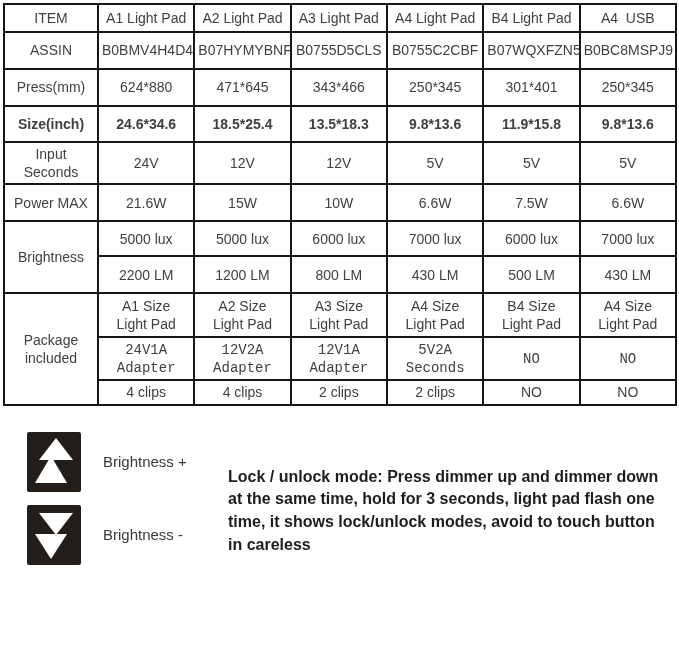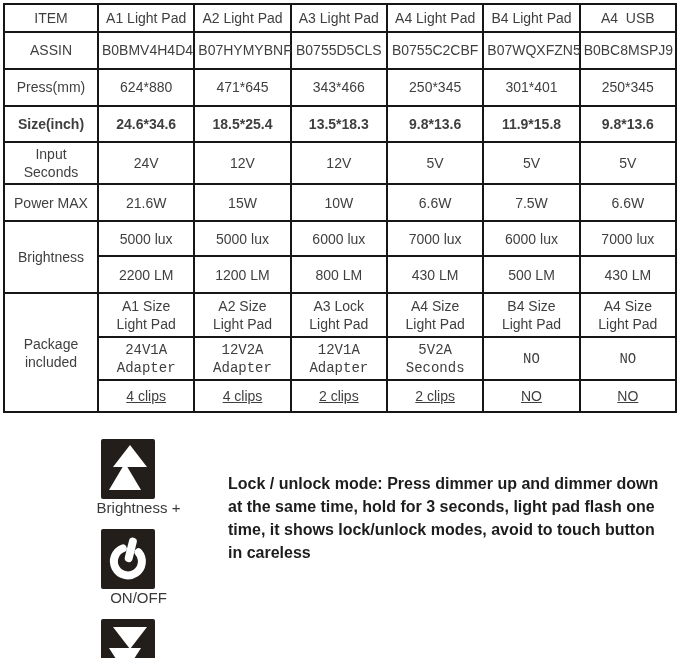--- a/index.html
+++ b/index.html
@@ -28,35 +28,35 @@
     padding: 2px 3px;
   }
   col.c-item { width: 94px; }
   tr.r-head td { white-space: pre; }
   tr.h38 { height: 28px; }
   tr.h37 { height: 37px; }
   tr.h36 { height: 36px; font-weight: bold; }
   tr.h35 { height: 35px; }
   tr.h44 { height: 44px; }
   tr.h43 { height: 43px; font-family: Liberation Mono, monospace; }
-  tr.h40 { height: 32px; text-decoration: underline; }
+  tr.h40 { height: 24px; }
   
   .bottom {
     display: flex;
     align-items: flex-start;
     padding: 26px 0 0 27px;
   }
   .controls {
     display: flex;
     flex-direction: column;
     gap: 13px;
     width: 201px;
     flex: none;
   }
-  .control-row { display: flex; align-items: center; flex-direction: column; }
+  .control-row { display: flex; align-items: center; }
   .icon-btn { width: 54px; height: 60px; flex: none; display: block; }
   .control-label {
     margin-left: 22px;
     font-size: 15px;
     color: #3a3a3a;
     white-space: nowrap;
   }
   .notes { width: 445px; padding-top: 34px; }
   .notes p {
     margin: 0 0 11px 0;
@@ -160,21 +160,21 @@
         <td>430 LM</td>
       </tr>
 
       <tr class="h44">
         <td rowspan="3">Package
 included</td>
         <td>A1 Size
 Light Pad</td>
         <td>A2 Size
 Light Pad</td>
-        <td>A3 Lock
+        <td>A3 Size
 Light Pad</td>
         <td>A4 Size
 Light Pad</td>
         <td>B4 Size
 Light Pad</td>
         <td>A4 Size
 Light Pad</td>
       </tr>
       <tr class="h43">
         <td>24V1A
@@ -205,30 +205,20 @@
 
       <div class="control-row">
         <svg class="icon-btn" viewBox="0 0 54 60" aria-hidden="true">
           <rect x="0" y="0" width="54" height="60" rx="2" fill="#241e1a"></rect>
           <polygon points="29,6 46,28 12,28" fill="#ffffff"></polygon>
           <polygon points="24,24 40,51 8,51" fill="#ffffff"></polygon>
         </svg>
         <span class="control-label">Brightness +</span>
       </div>
 
-      <div class="control-row">
-        <svg class="icon-btn" viewBox="0 0 54 60" aria-hidden="true">
-          <rect x="0" y="0" width="54" height="60" rx="2" fill="#241e1a"></rect>
-          <g transform="rotate(14 27 32)">
-            <path d="M 35.1 21.0 A 14 14 0 1 1 18.9 21.0" fill="none" stroke="#ffffff" stroke-width="8" stroke-linecap="round"></path>
-            <line x1="27" y1="12" x2="27" y2="29" stroke="#ffffff" stroke-width="8" stroke-linecap="round"></line>
-          </g>
-        </svg>
-        <span class="control-label">ON/OFF</span>
-      </div>
 
       <div class="control-row">
         <svg class="icon-btn" viewBox="0 0 54 60" aria-hidden="true">
           <rect x="0" y="0" width="54" height="60" rx="2" fill="#241e1a"></rect>
           <polygon points="12,8 46,8 29,30" fill="#ffffff"></polygon>
           <polygon points="8,29 40,29 24,54" fill="#ffffff"></polygon>
         </svg>
         <span class="control-label">Brightness -</span>
       </div>
 

